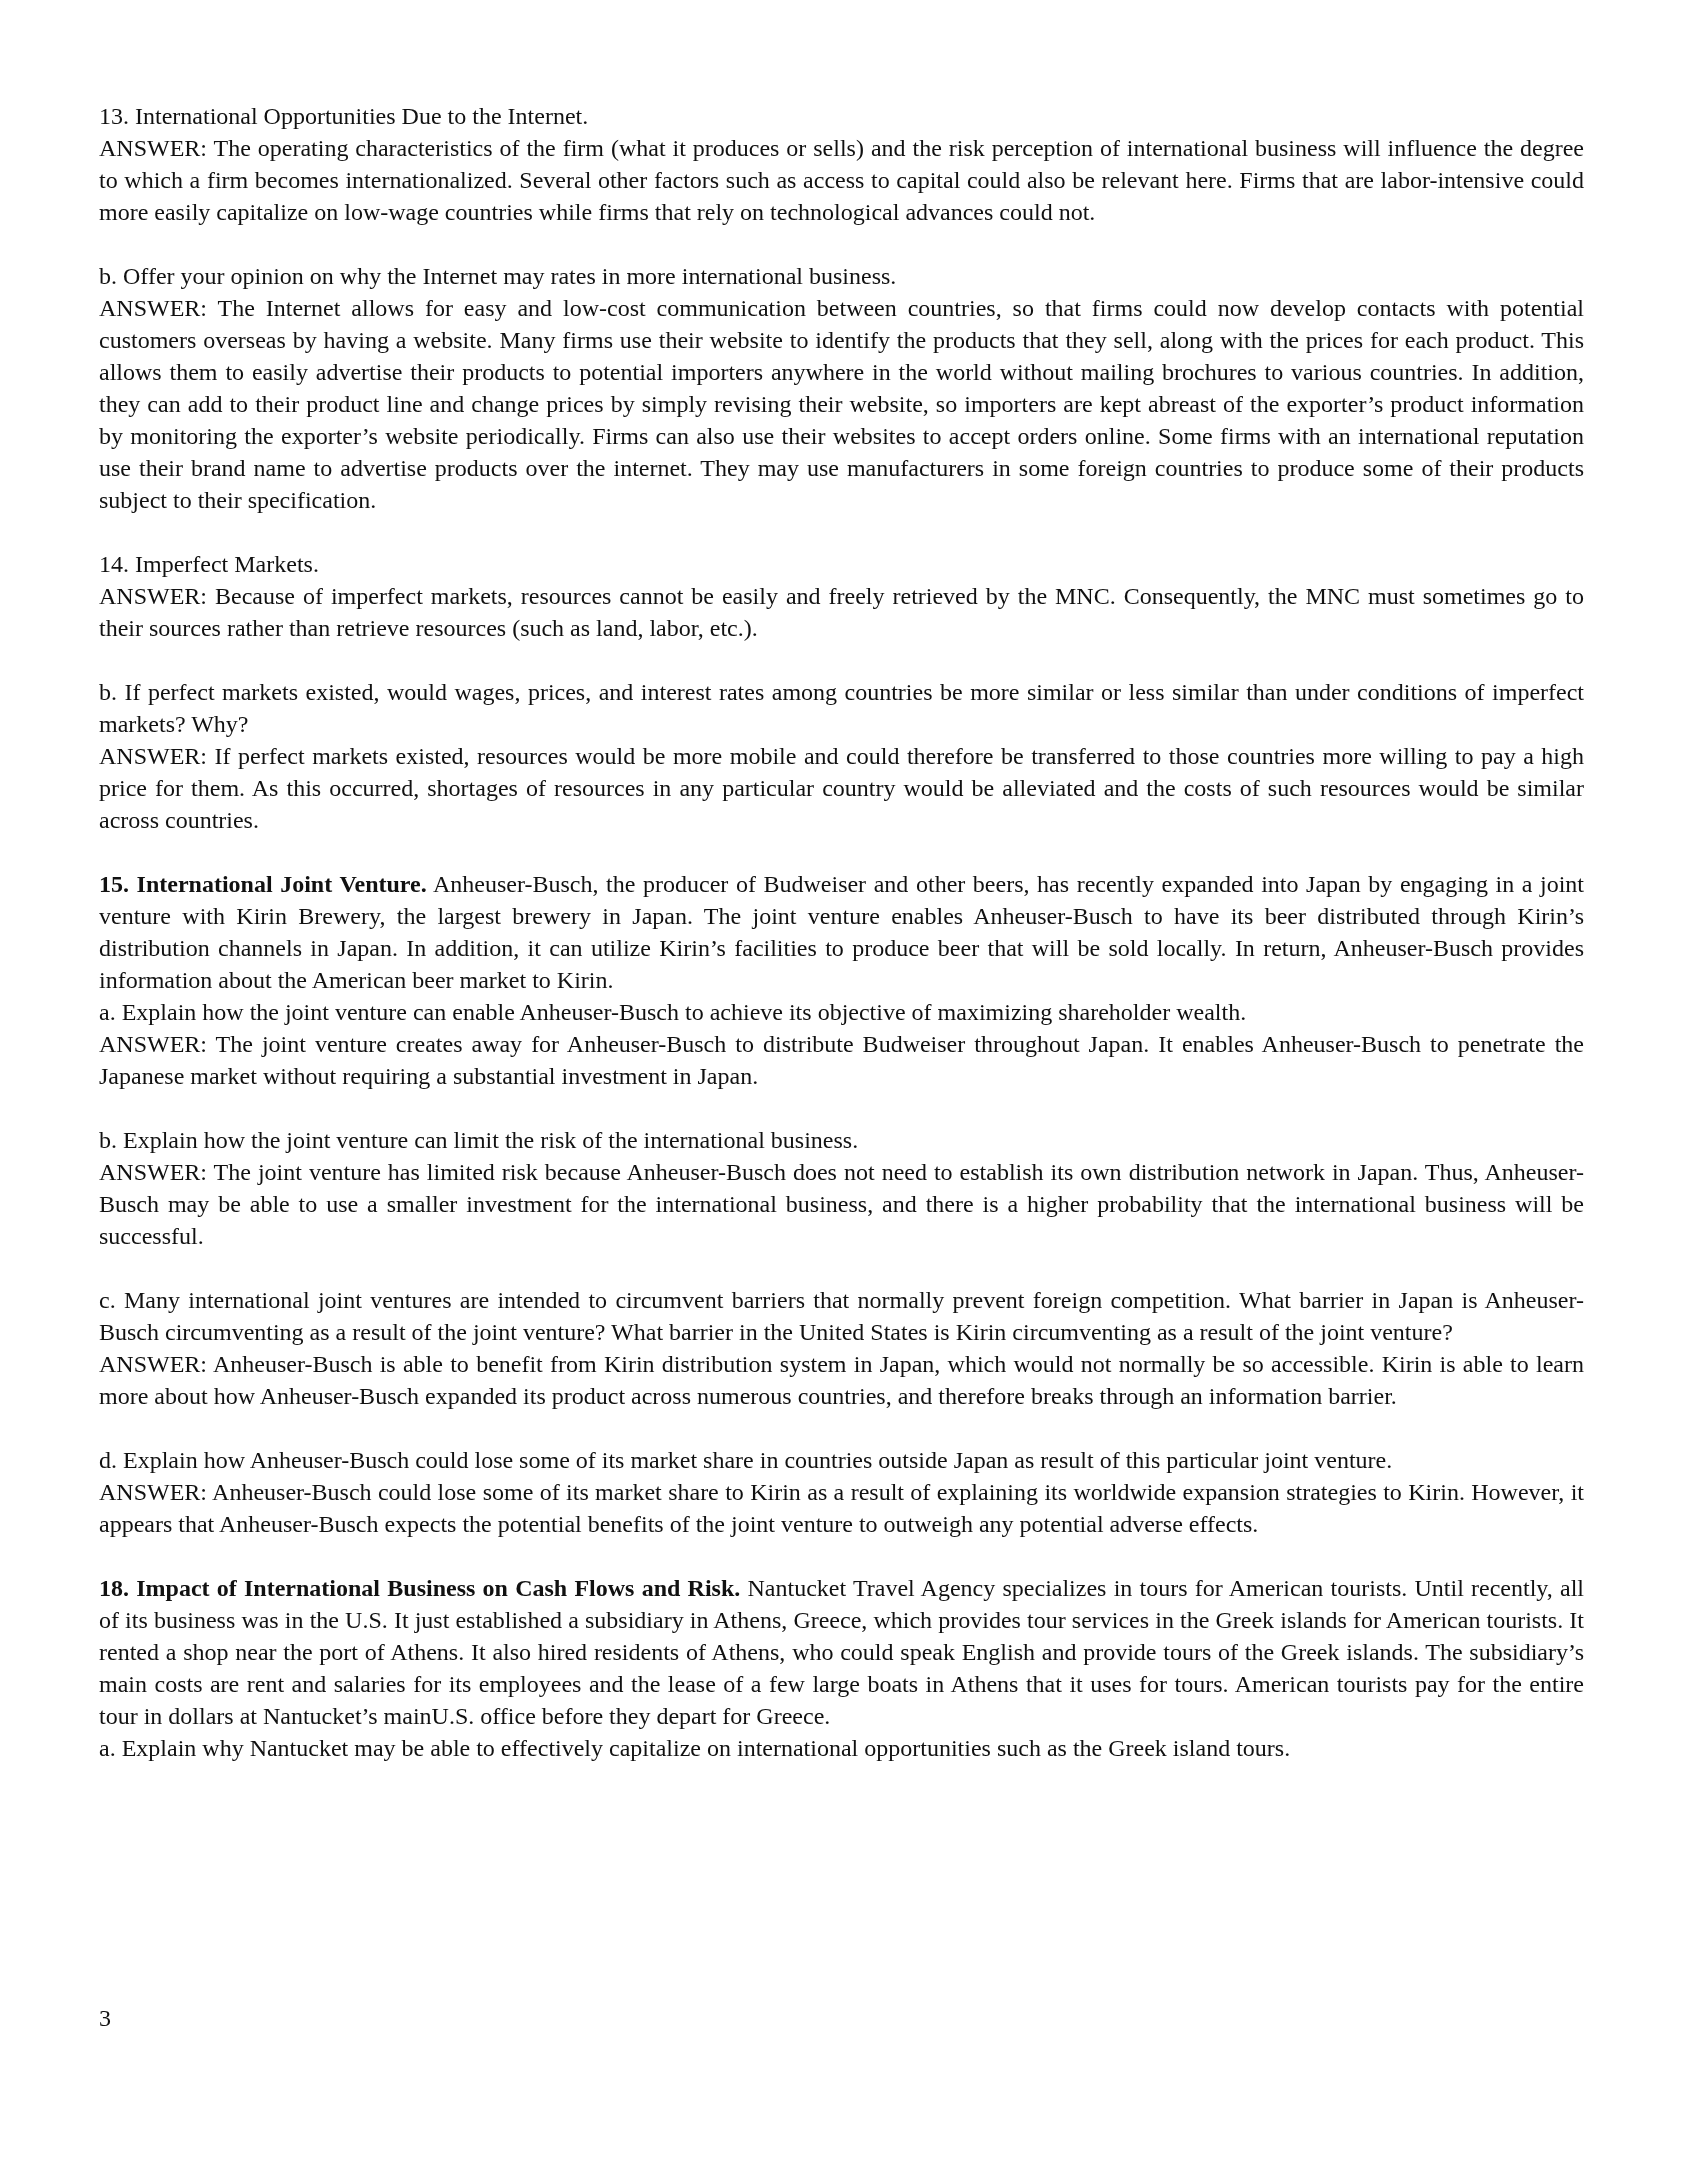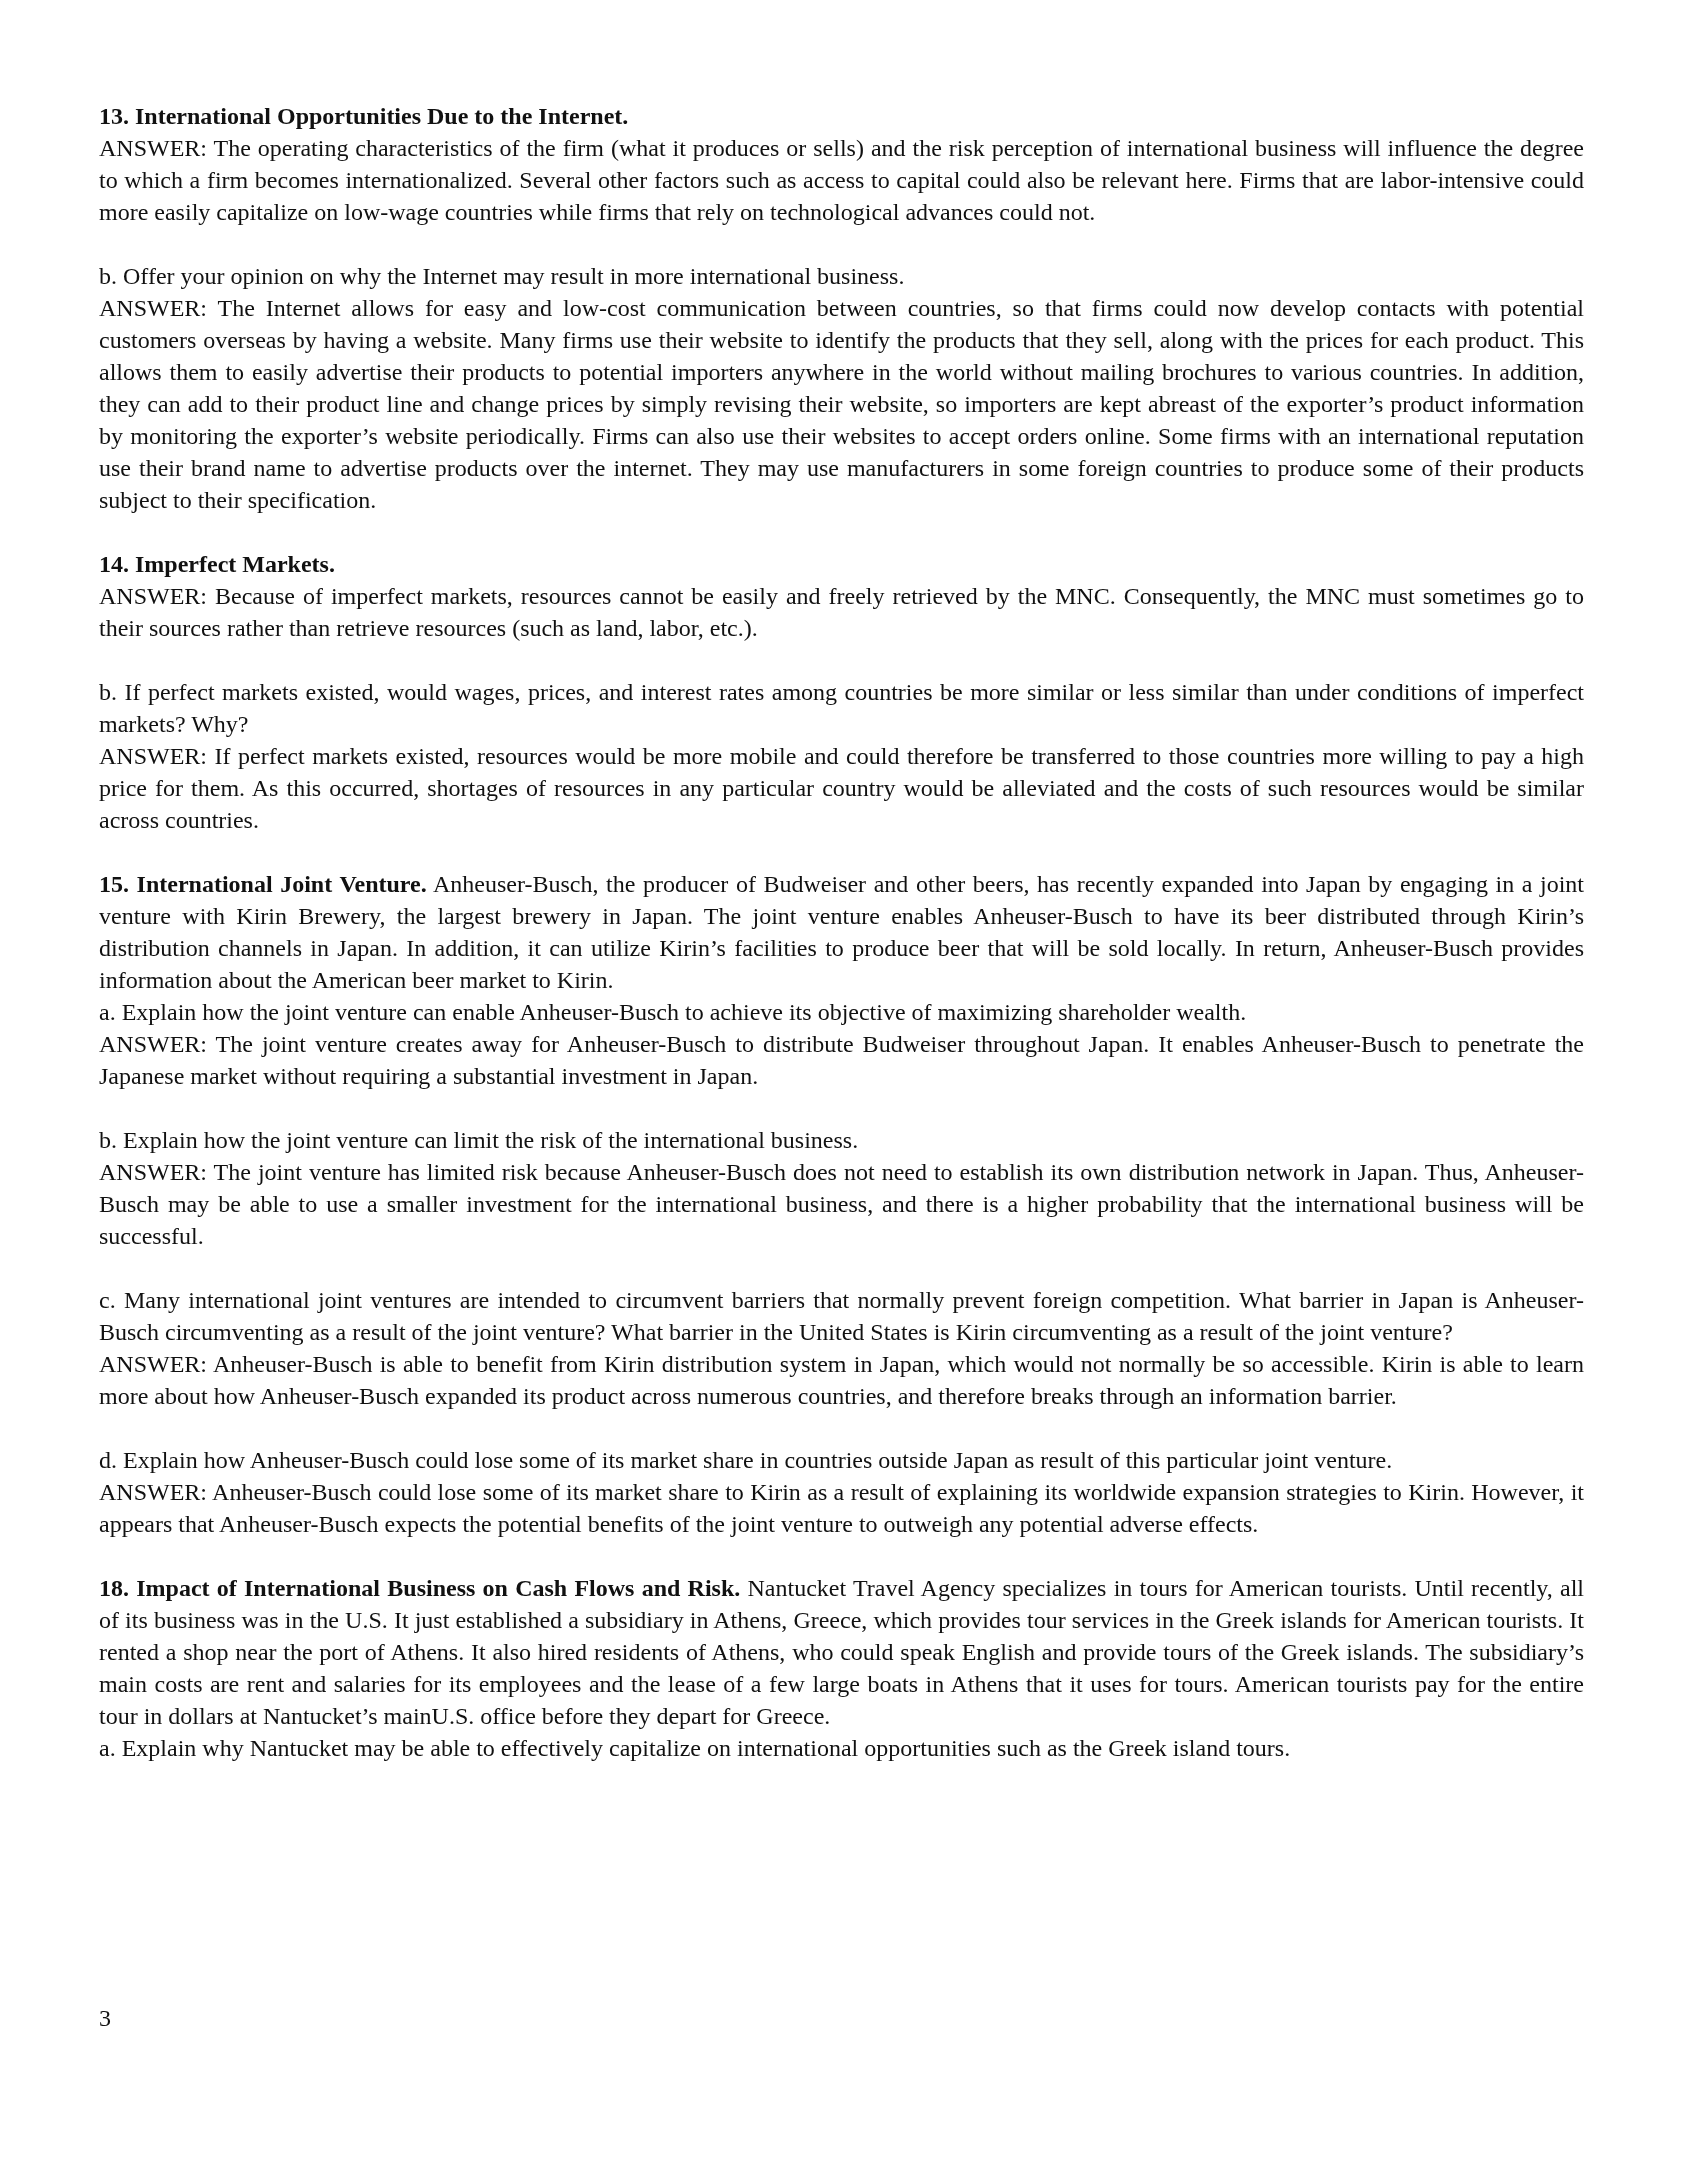--- a/index.html
+++ b/index.html
@@ -6,38 +6,38 @@
   body {
     width: 1683px; height: 2178px; position: relative; overflow: hidden;
     font-family: "Liberation Serif", "DejaVu Serif", serif;
     color: #111111;
   }
   .page {
     position: absolute; left: 99px; top: 100px; width: 1485px;
     font-size: 24px; line-height: 32px;
   }
   p { margin: 0; text-align: justify; }
-  .heading { font-weight: bold; }
+  .heading { font-weight: normal; }
   .gap { height: 32px; }
   .last { text-align-last: left; }
   .page-number {
     position: absolute; left: 99px; top: 2002px;
     font-size: 24px; line-height: 32px;
   }
 </style>
 </head>
 <body>
 
 <div class="page">
 
   <section>
     <p class="heading">13. International Opportunities Due to the Internet.</p>
     <p class="last">ANSWER: The operating characteristics of the firm (what it produces or sells) and the risk perception of international business will influence the degree to which a firm becomes internationalized. Several other factors such as access to capital could also be relevant here. Firms that are labor-intensive could more easily capitalize on low-wage countries while firms that rely on technological advances could not.</p>
     <div class="gap"></div>
-    <p class="last">b. Offer your opinion on why the Internet may result in more international business.</p>
+    <p class="last">b. Offer your opinion on why the Internet may rates in more international business.</p>
     <p class="last">ANSWER: The Internet allows for easy and low-cost communication between countries, so that firms could now develop contacts with potential customers overseas by having a website. Many firms use their website to identify the products that they sell, along with the prices for each product. This allows them to easily advertise their products to potential importers anywhere in the world without mailing brochures to various countries. In addition, they can add to their product line and change prices by simply revising their website, so importers are kept abreast of the exporter’s product information by monitoring the exporter’s website periodically. Firms can also use their websites to accept orders online. Some firms with an international reputation use their brand name to advertise products over the internet. They may use manufacturers in some foreign countries to produce some of their products subject to their specification.</p>
   </section>
   <div class="gap"></div>
 
   <section>
     <p class="heading">14. Imperfect Markets.</p>
     <p class="last">ANSWER: Because of imperfect markets, resources cannot be easily and freely retrieved by the MNC. Consequently, the MNC must sometimes go to their sources rather than retrieve resources (such as land, labor, etc.).</p>
     <div class="gap"></div>
     <p class="last">b. If perfect markets existed, would wages, prices, and interest rates among countries be more similar or less similar than under conditions of imperfect markets? Why?</p>
     <p class="last">ANSWER: If perfect markets existed, resources would be more mobile and could therefore be transferred to those countries more willing to pay a high price for them. As this occurred, shortages of resources in any particular country would be alleviated and the costs of such resources would be similar across countries.</p>

